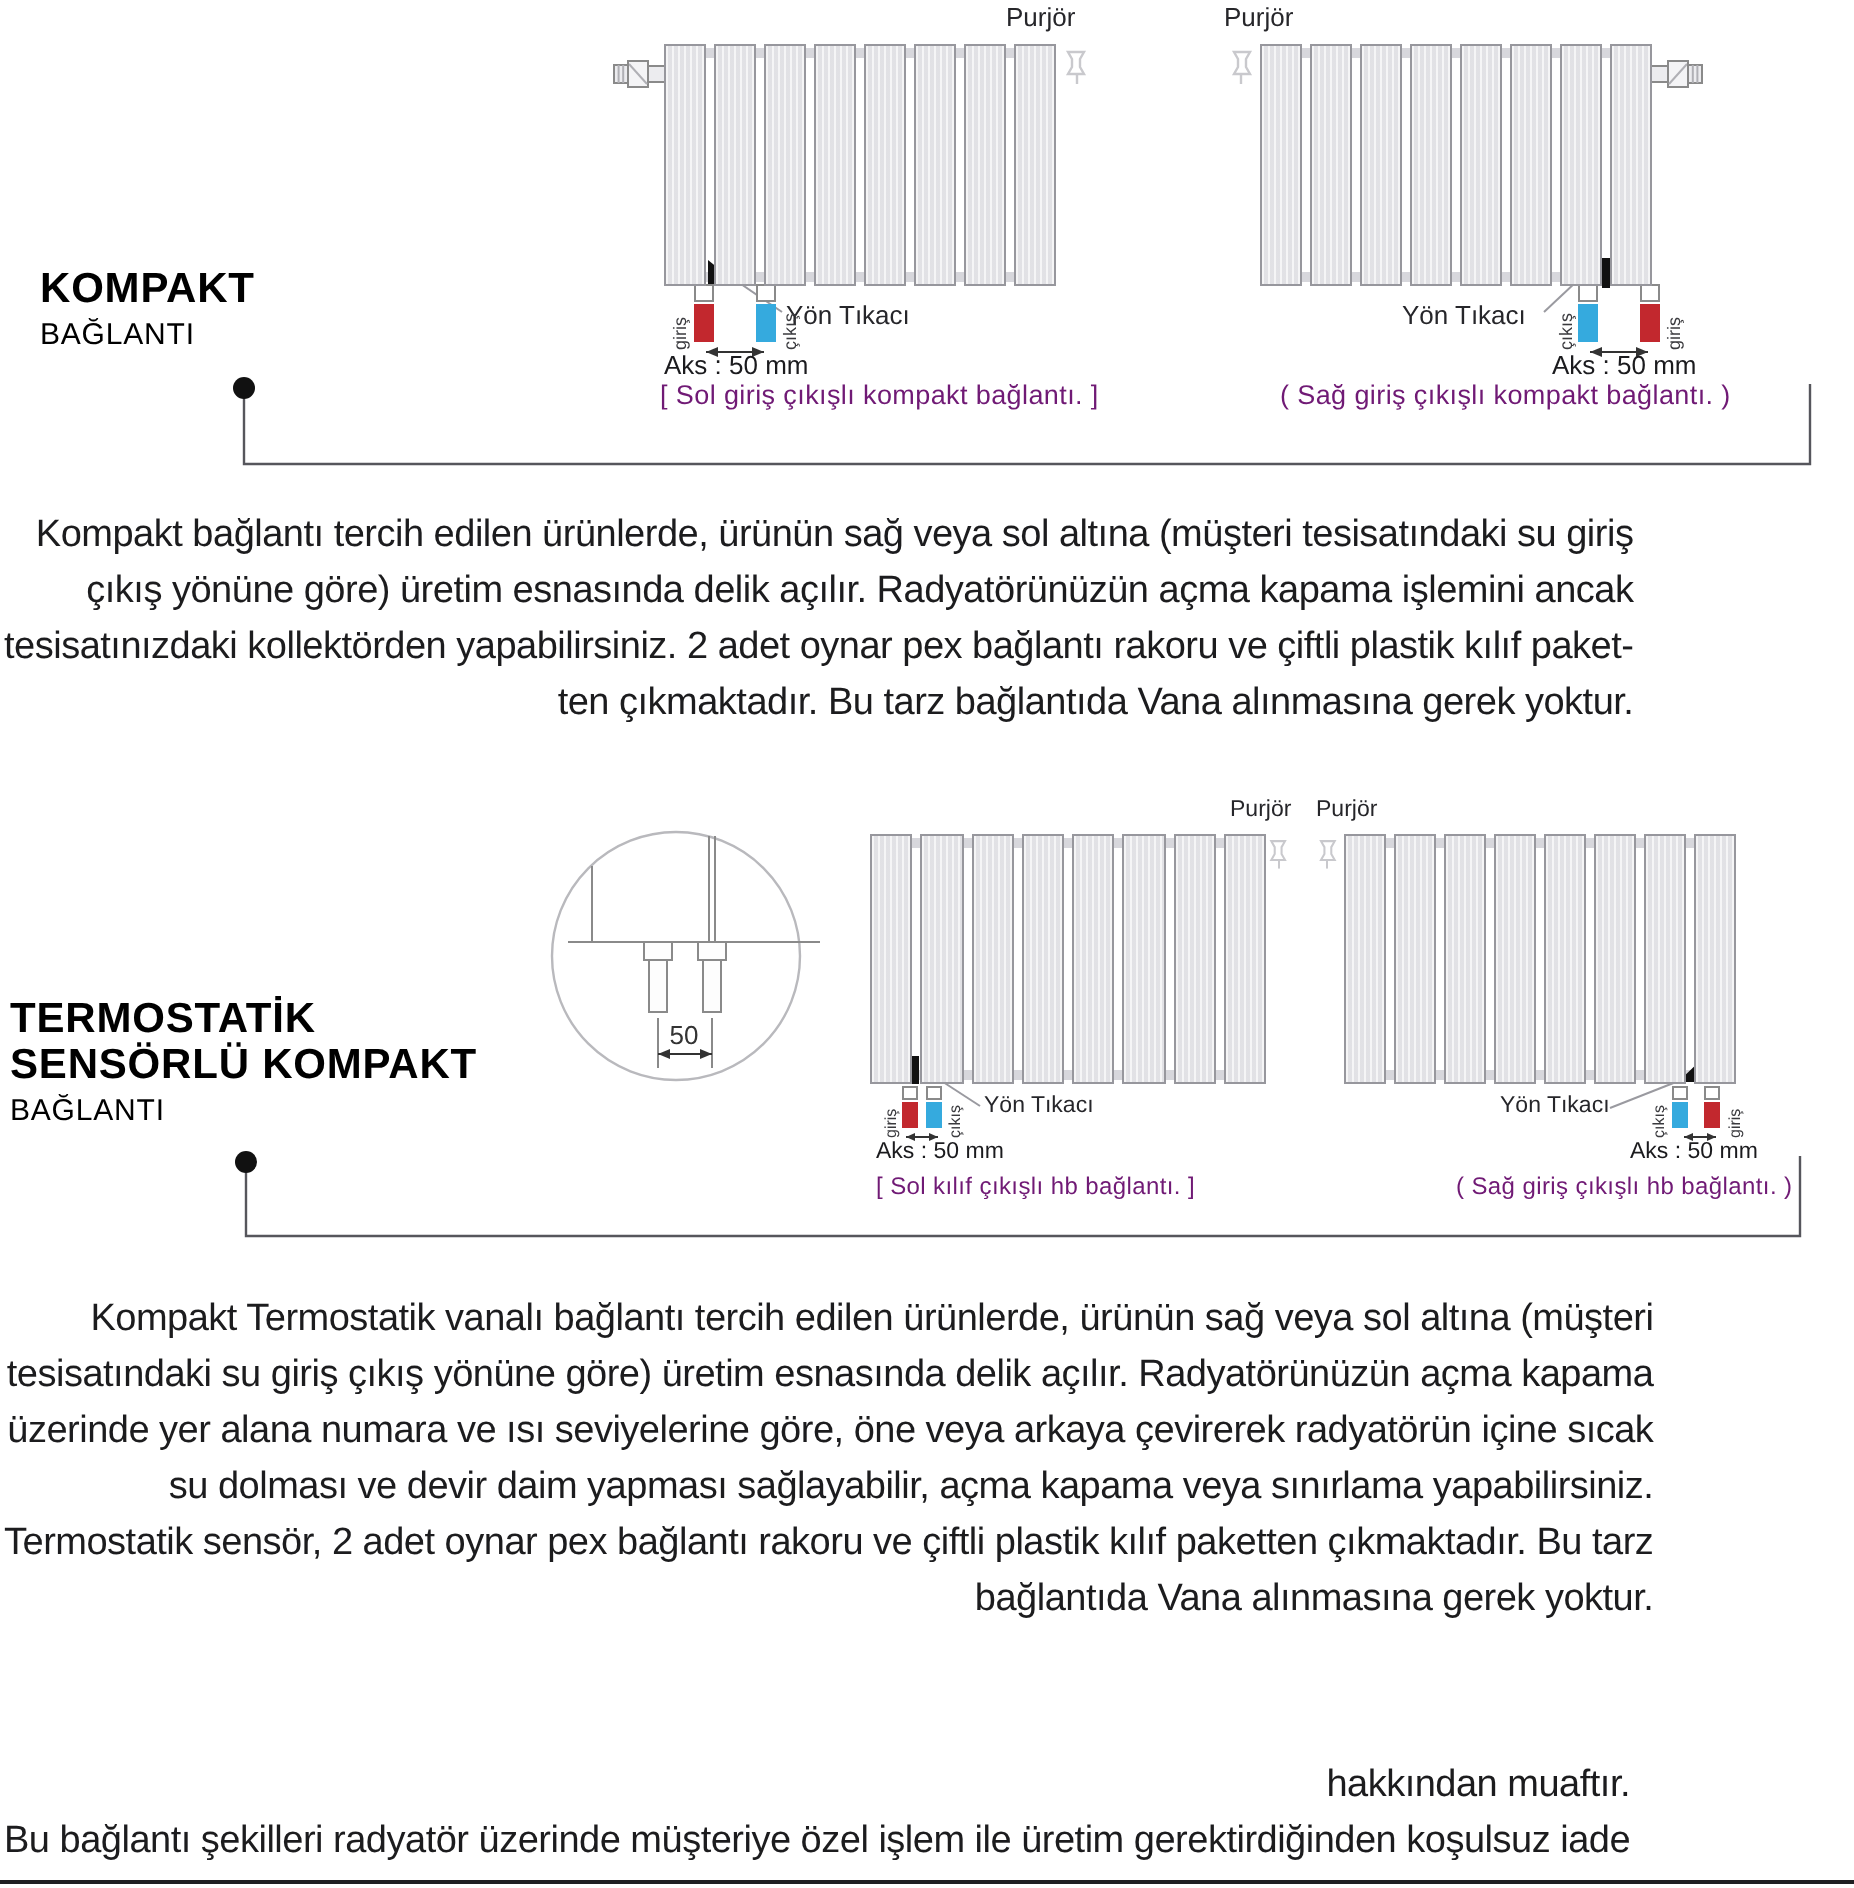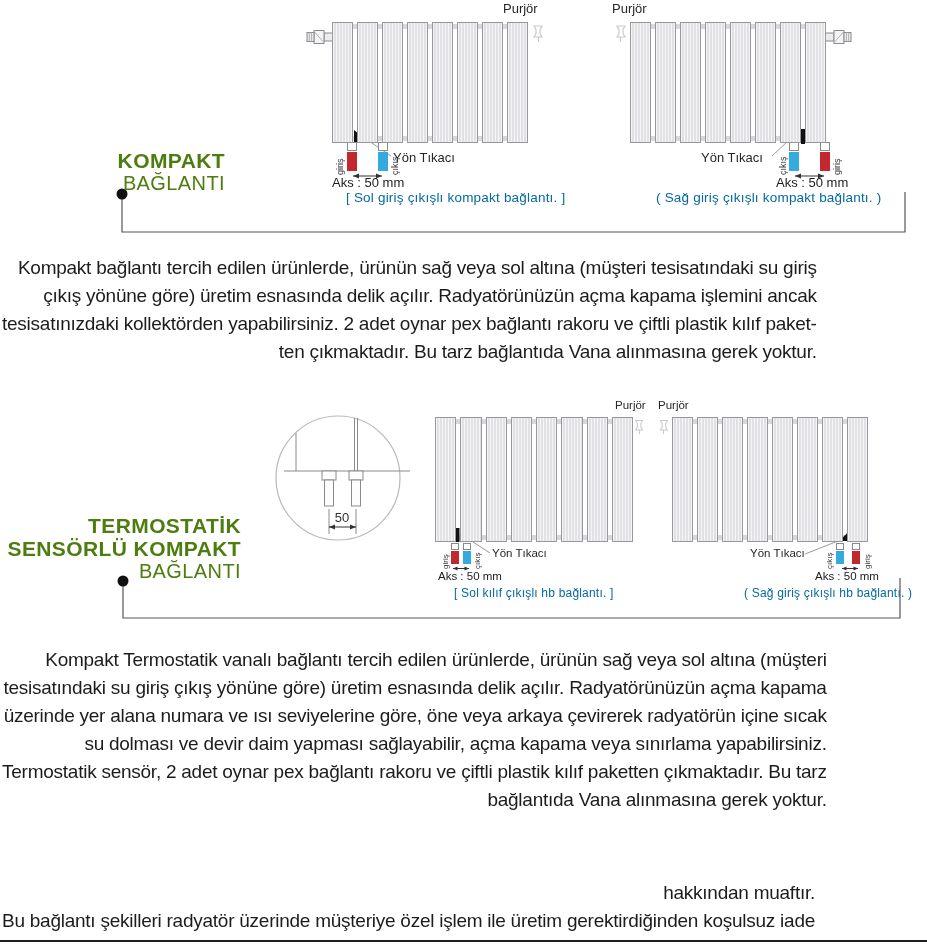--- a/index.html
+++ b/index.html
@@ -1,35 +1,35 @@
 <!DOCTYPE html>
 <html><head>
 <meta charset="utf-8">
 <style>
   html,body{margin:0;padding:0;background:#fff;}
   #page{position:relative;width:927px;height:944px;background:#ffffff;overflow:hidden;
         font-family:"Liberation Sans","DejaVu Sans",sans-serif;color:#1c1c1e;}
   .abs{position:absolute;}
   svg{display:block;}
   
-  .sec-title{position:absolute;text-align:right;color:#4d7c0f;letter-spacing:.4px;margin-top:16px;}
+  .sec-title{position:absolute;text-align:left;color:#000000;letter-spacing:.4px;}
   .sec-title .b{font-weight:bold;font-size:21px;line-height:23px;}
-  .sec-title .r{font-weight:normal;font-size:20px;line-height:23px;}
+  .sec-title .r{font-weight:normal;font-size:15px;line-height:23px;}
   
   .rad{position:absolute;display:flex;gap:4px;}
   .rad::before,.rad::after{content:"";position:absolute;left:1px;right:1px;height:5px;background:#d7d7dc;z-index:0;}
   .rad::before{top:2px;} .rad::after{bottom:2px;}
   .panel{flex:1;position:relative;z-index:1;background:#e9e9ec;border:1px solid #97979d;
          background-image:repeating-linear-gradient(90deg,rgba(255,255,255,.55) 0 1px,rgba(40,40,60,.04) 1px 3px);}
   
   .lbl{position:absolute;font-size:13px;color:#26262a;white-space:nowrap;}
   .lbl.sm{font-size:11.5px;}
   .aks{position:absolute;font-size:13px;color:#1b1b1e;white-space:nowrap;}
   .aks.sm{font-size:11.5px;}
-  .cap{position:absolute;font-size:13.5px;color:#0369a1;white-space:nowrap;letter-spacing:.2px;margin-left:16px;}
+  .cap{position:absolute;font-size:13.5px;color:#701a75;white-space:nowrap;letter-spacing:.2px;}
   .cap.sm{font-size:12px;}
   
   .fit{position:absolute;}
   .fit .nut{background:#fff;border:1px solid #8a8a8a;}
   .fit .bod{margin-top:1px;}
   .fit.lg{width:10px;} .fit.lg .nut{width:8px;height:7px;} .fit.lg .bod{width:10px;height:19px;}
   .fit.smf{width:8px;} .fit.smf .nut{width:6px;height:5px;} .fit.smf .bod{width:8px;height:13px;}
   .bod.red{background:#c2282e;} .bod.blue{background:#35aade;}
   .vlab{position:absolute;writing-mode:vertical-rl;transform:rotate(180deg);font-size:9px;color:#3a3a3e;
         white-space:nowrap;line-height:10px;}

